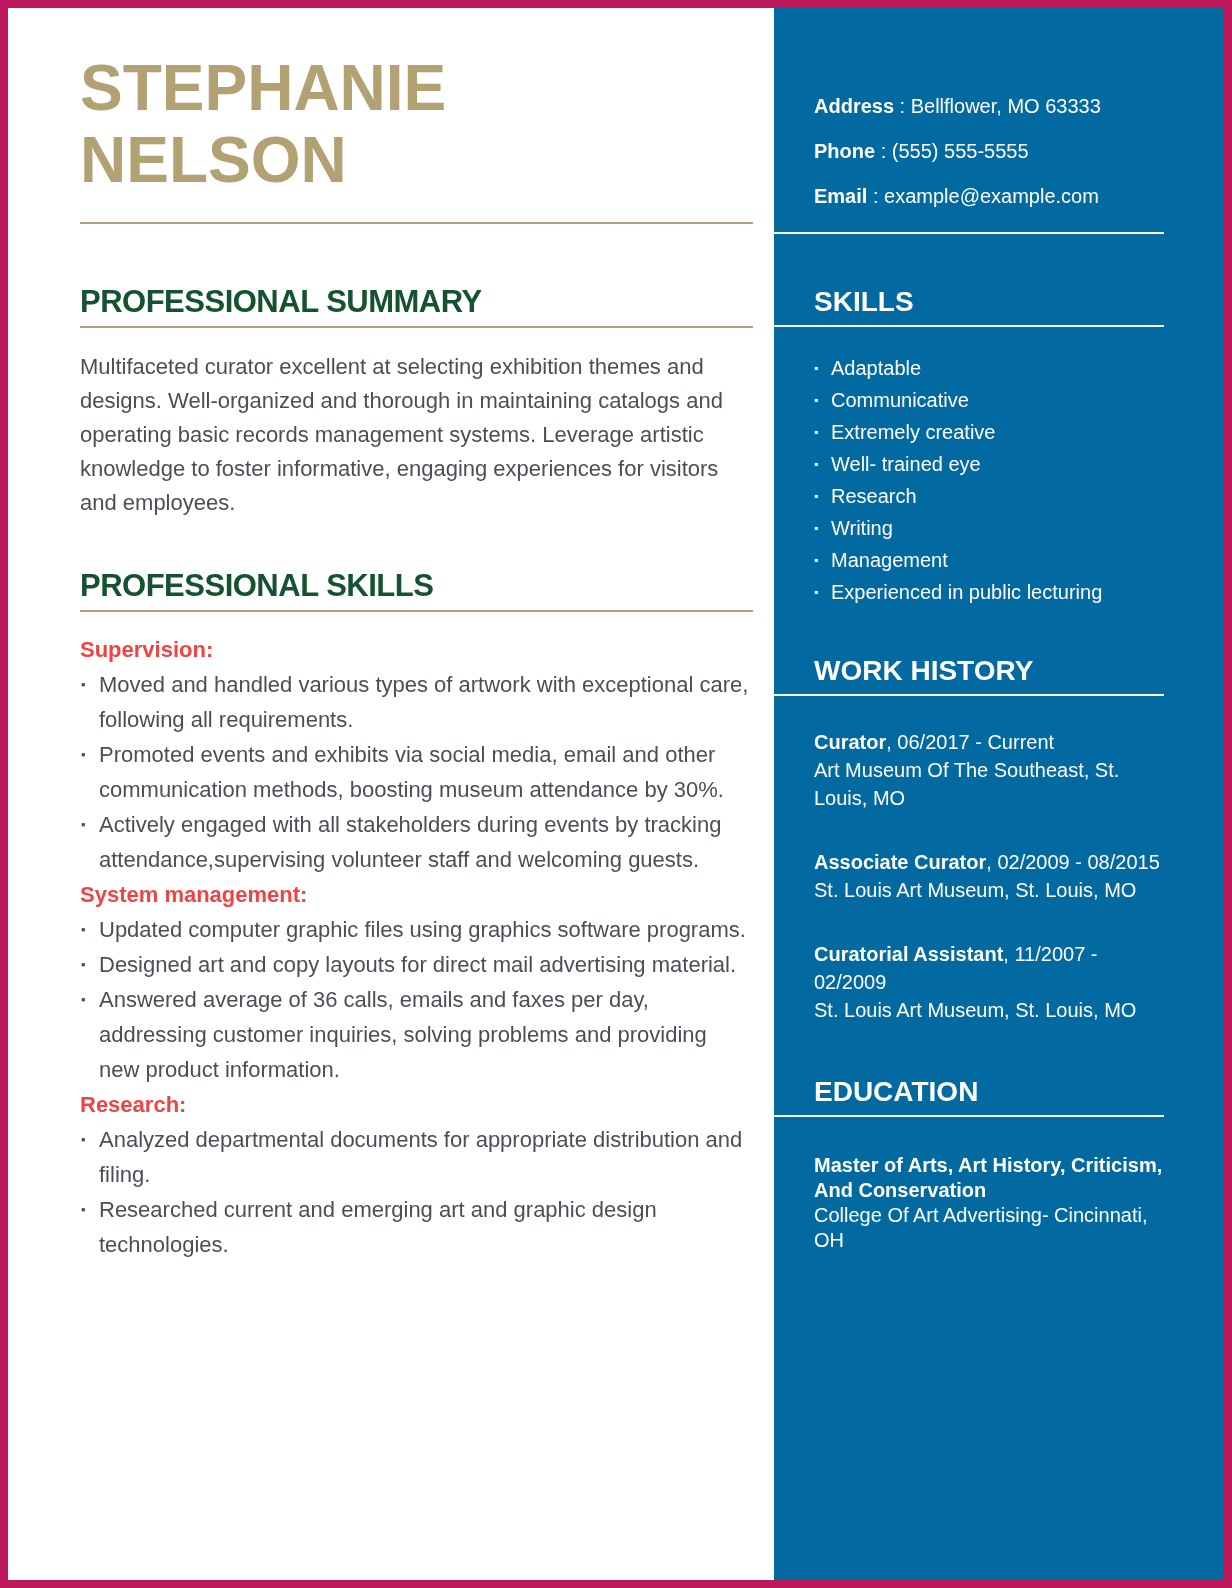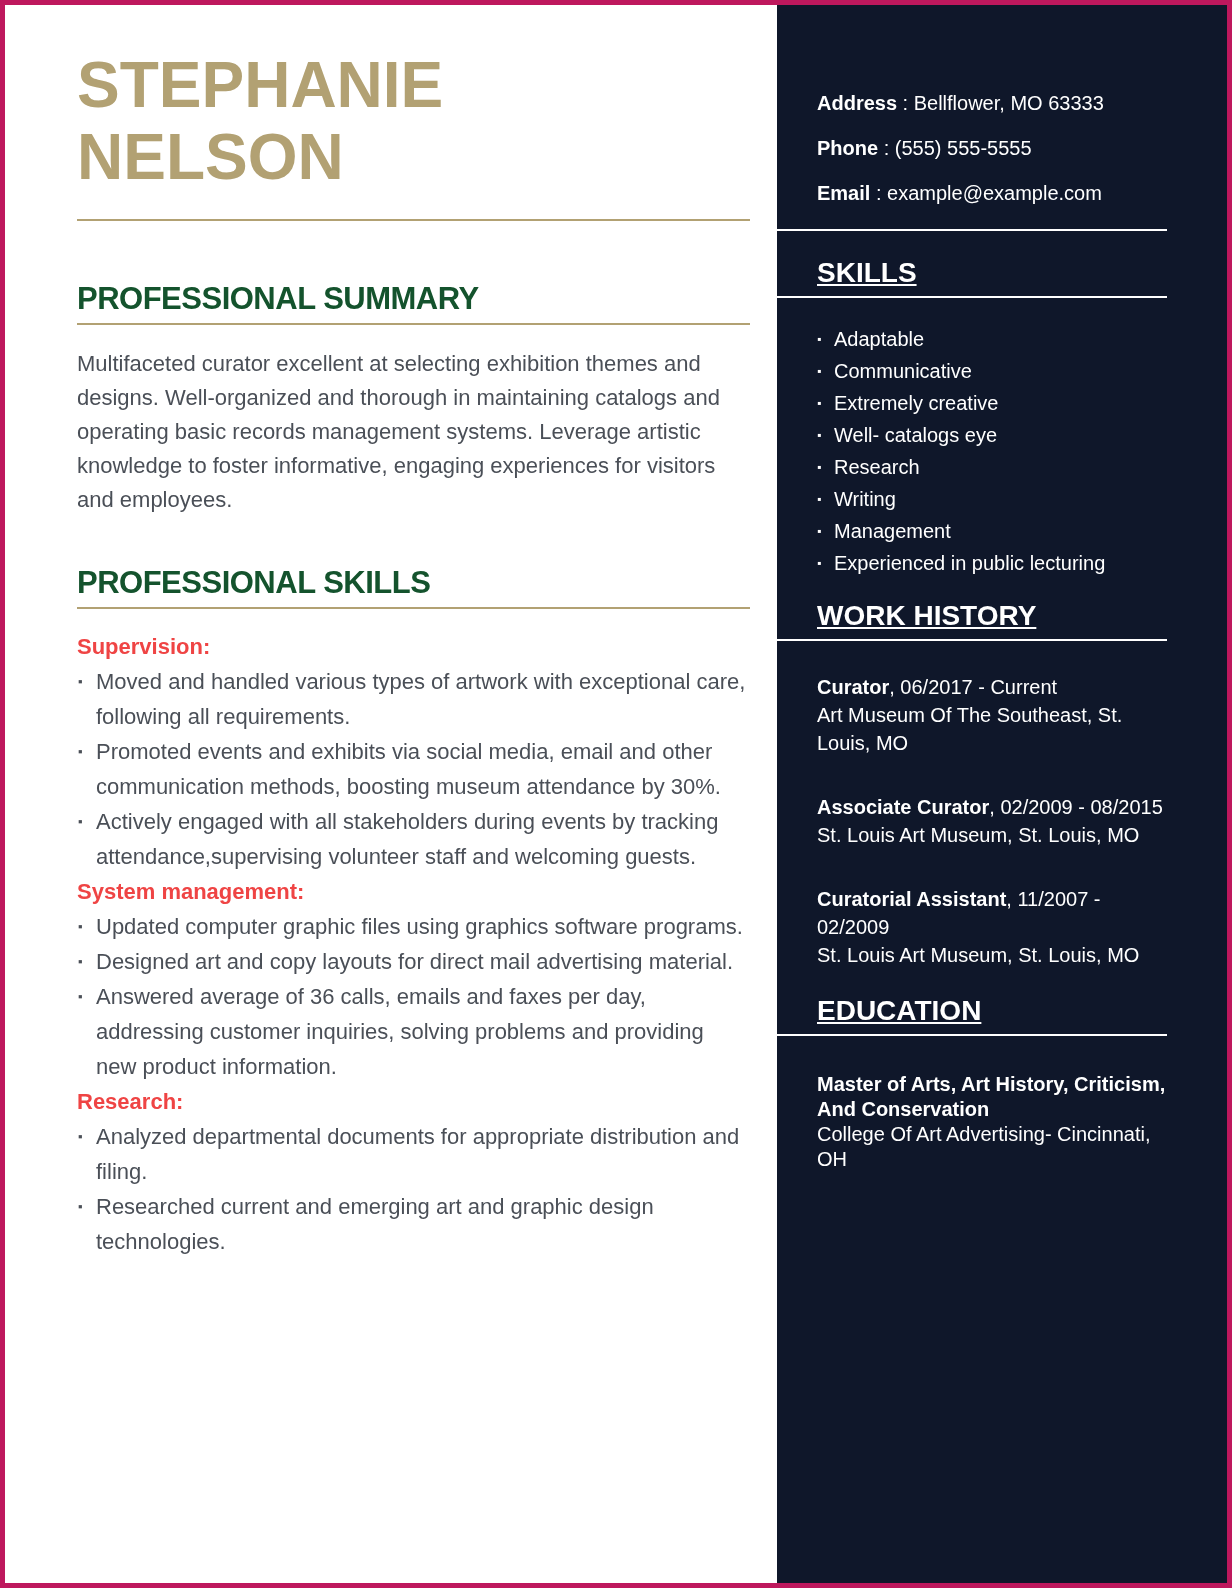--- a/index.html
+++ b/index.html
@@ -4,21 +4,21 @@
 <style>
   * { margin: 0; padding: 0; box-sizing: border-box; }
   html, body { background: #ffffff; }
   body { font-family: "Liberation Sans", sans-serif; }
 
   .page {
     position: relative;
     width: 1232px;
     height: 1588px;
     background: #ffffff;
-    border: 5px solid #be185d;
+    border: 8px solid #be185d;
     overflow: hidden;
   }
 
   
   .main {
     position: absolute;
     left: 72px;
     top: 0;
     width: 673px;
     color: #4a4f57;
@@ -75,21 +75,21 @@
     color: #4a4f57;
   }
 
   
   .sidebar {
     position: absolute;
     top: 0;
     right: 0;
     bottom: 0;
     width: 450px;
-    background: #0f172a;
+    background: #0369a1;
     color: #ffffff;
     padding: 86px 60px 40px 40px;
     font-size: 20px;
   }
   .contact-row { margin-bottom: 21px; line-height: 24px; }
   .contact-label { font-weight: bold; }
   .rule-white {
     height: 2px;
     background: #ffffff;
     border: 0;
@@ -97,21 +97,21 @@
     width: calc(100% + 40px);
   }
   .contact-rule { margin-top: 24px; }
 
   .side-title {
     font-size: 28px;
     line-height: 28px;
     font-weight: bold;
     color: #ffffff;
   }
-  .side-section .side-title { margin-top: 28px; text-decoration: underline; }
+  .side-section .side-title { margin-top: 54px; }
   .side-title-rule { margin-top: 9px; }
 
   .side-skills-list { margin-top: 30px; list-style: none; }
   .side-skill-item {
     position: relative;
     padding-left: 17px;
     line-height: 22px;
     margin-bottom: 10px;
   }
   .side-skill-item::before {
@@ -186,21 +186,21 @@
       <hr class="rule-white contact-rule">
     </div>
 
     <section class="side-section">
       <h3 class="side-title">SKILLS</h3>
       <hr class="rule-white side-title-rule">
       <ul class="side-skills-list">
         <li class="side-skill-item">Adaptable</li>
         <li class="side-skill-item">Communicative</li>
         <li class="side-skill-item">Extremely creative</li>
-        <li class="side-skill-item">Well- catalogs eye</li>
+        <li class="side-skill-item">Well- trained eye</li>
         <li class="side-skill-item">Research</li>
         <li class="side-skill-item">Writing</li>
         <li class="side-skill-item">Management</li>
         <li class="side-skill-item">Experienced in public lecturing</li>
       </ul>
     </section>
 
     <section class="side-section">
       <h3 class="side-title">WORK HISTORY</h3>
       <hr class="rule-white side-title-rule">

